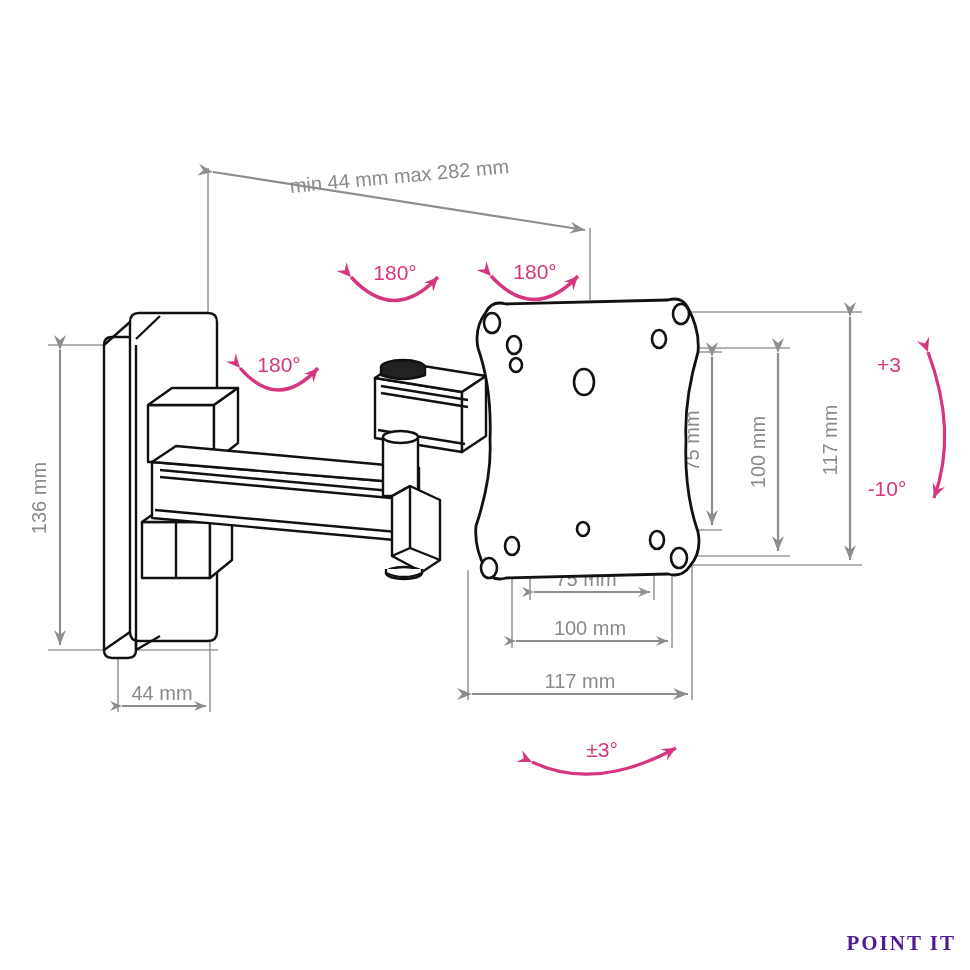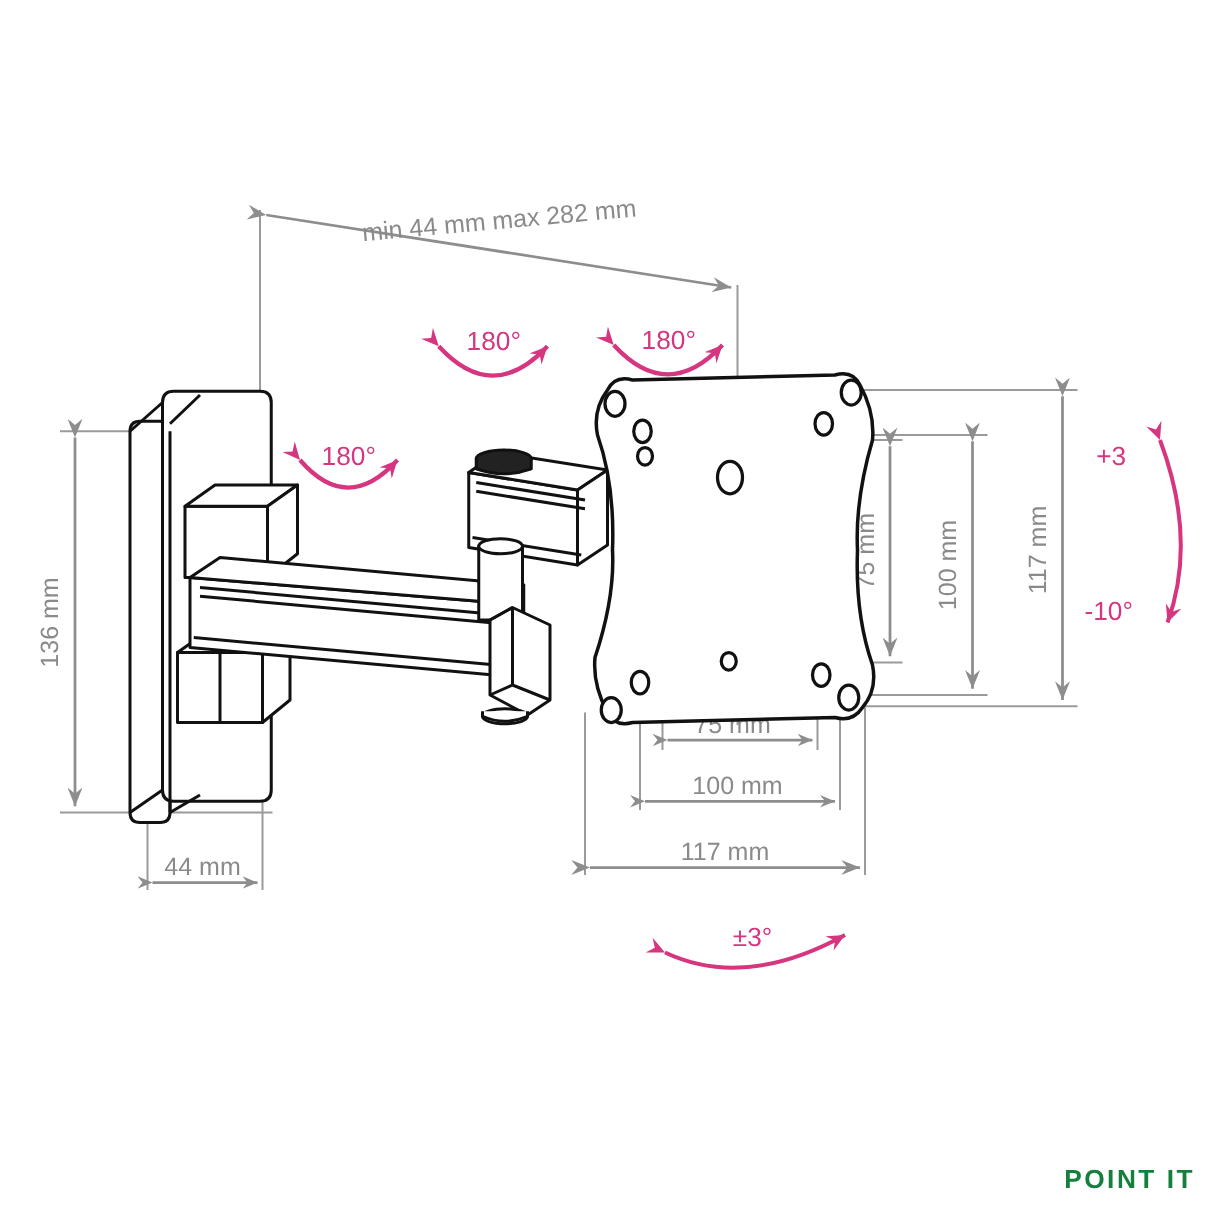--- a/index.html
+++ b/index.html
@@ -1,21 +1,21 @@
 <!DOCTYPE html>
 <html><head>
 <meta charset="utf-8">
 <style>
   html,body{margin:0;padding:0;background:#ffffff;}
   body{width:970px;height:970px;overflow:hidden;
        font-family:"Liberation Sans","DejaVu Sans",sans-serif;}
   #stage{position:relative;width:970px;height:970px;background:#fff;}
   #art{position:absolute;left:0;top:0;width:970px;height:970px;}
   .wm{position:absolute;right:14px;bottom:14px;font-size:21px;letter-spacing:2px;
-      color:#15803d;font-weight:bold;font-family:Liberation Sans, sans-serif;
+      color:#4c1d95;font-weight:bold;font-family:Liberation Serif, serif;
       user-select:none;}
 </style>
 </head>
 <body>
 
 <div id="stage">
 
   <svg id="art" viewBox="0 0 970 970">
     <defs>
       <marker id="garrow" markerWidth="16" markerHeight="12" refX="15" refY="6" orient="auto" markerUnits="userSpaceOnUse">

